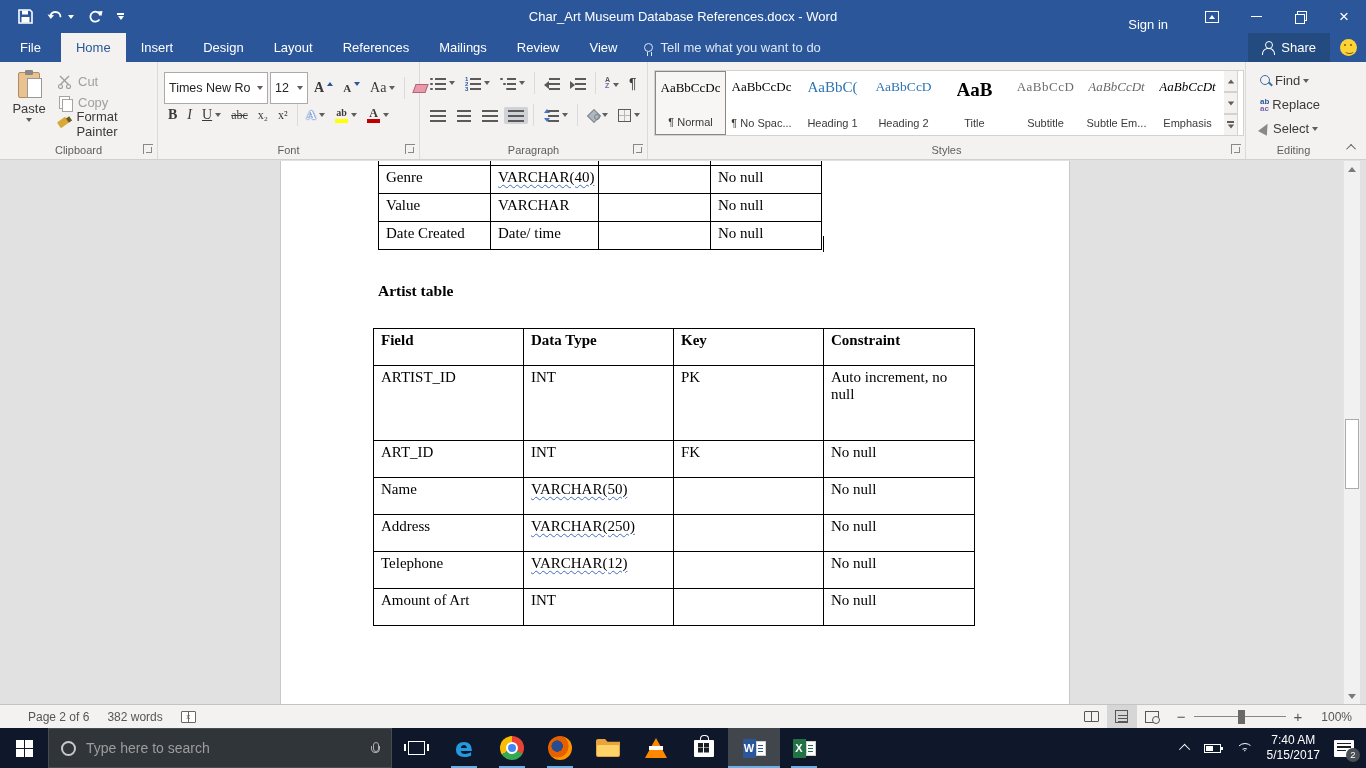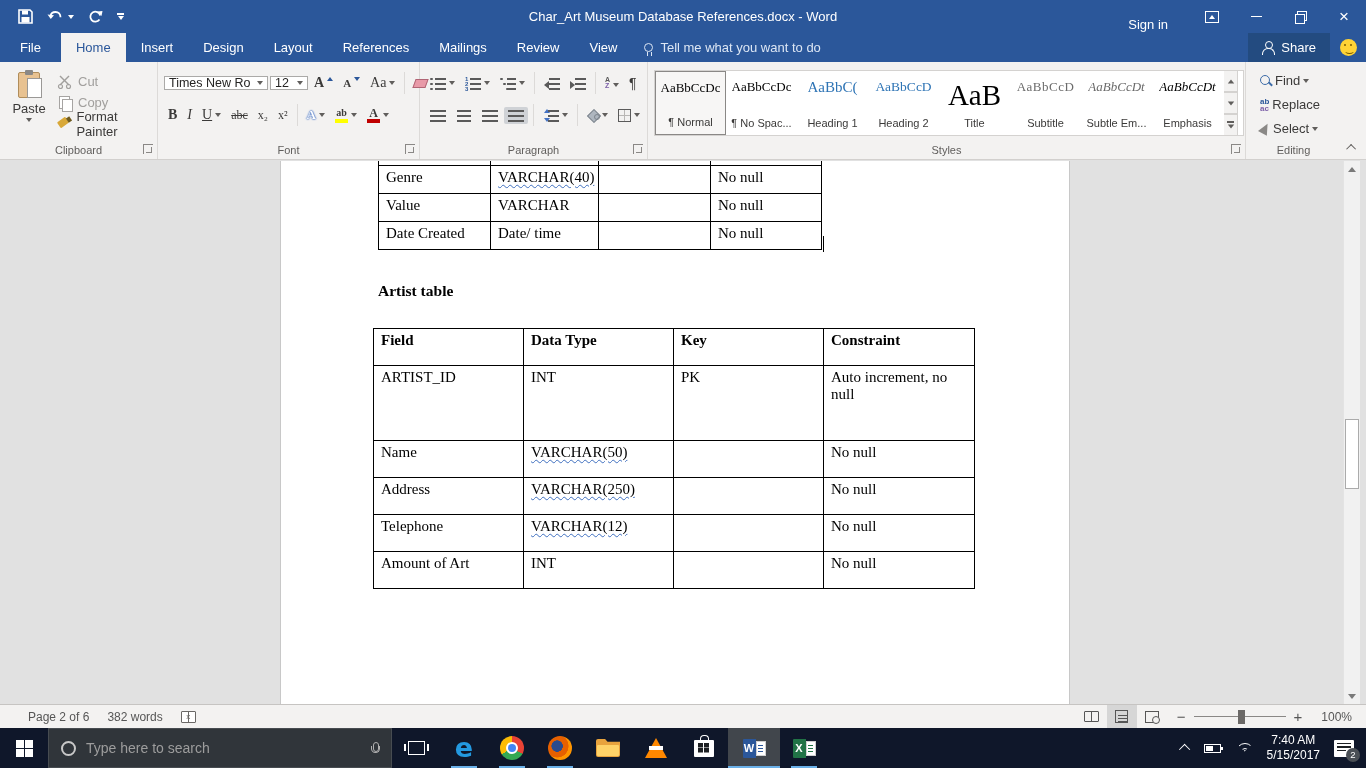--- a/index.html
+++ b/index.html
@@ -58,21 +58,21 @@
   .clipboard-ic::before { content:""; position:absolute; left:6px; top:-3px; width:8px; height:5px; background:#8a8886; border-radius:1px; }
   .clipboard-ic::after { content:""; position:absolute; right:-3px; top:5px; width:13px; height:18px; background:#fff; border:1px solid #9a9896; }
   .small-cmd { display:flex; align-items:center; gap:5px; font-size:13px; height:21px; padding:0 3px; }
   .scissors-ic, .copy-ic, .fp-ic { width:16px; height:14px; position:relative; display:inline-block; }
   .copy-ic::before { content:""; position:absolute; left:2px; top:0; width:9px; height:11px; border:1px solid #a6a4a2; background:#fff; }
   .copy-ic::after { content:""; position:absolute; left:5px; top:3px; width:9px; height:11px; border:1px solid #a6a4a2; background:#fff; }
   .fp-ic::before { content:""; position:absolute; left:1px; top:2px; width:10px; height:7px; background:#d8a838; transform:rotate(-35deg); border-radius:1px; }
   .fp-ic::after { content:""; position:absolute; right:0px; top:0px; width:4px; height:5px; background:#6e5a1e; transform:rotate(-35deg); }
 
   
-  .combo { background:#fff; border:1px solid #abaaa8; height:14px; display:flex; align-items:center; font-size:12.5px; padding:0 4px; gap:4px; color:#252423; }
+  .combo { background:#fff; border:1px solid #abaaa8; height:32px; display:flex; align-items:center; font-size:12.5px; padding:0 4px; gap:4px; color:#252423; }
   .btn-letter { font-family:"Liberation Serif",serif; font-weight:bold; font-size:14px; }
   .fx-a { color:#fff; text-shadow:0 0 1.5px #4472c4, 0 0 1.5px #4472c4, 0 0 2px #4472c4; font-weight:bold; font-family:"Liberation Serif",serif; }
   .swatch { display:inline-flex; flex-direction:column; align-items:center; line-height:10px; font-family:"Liberation Serif",serif; font-weight:bold; font-size:12px; }
   .swatch i { width:13px; height:4px; display:block; margin-top:1px; }
 
   
   .pic { position:relative; width:16px; height:13px; display:inline-block; }
   .bars { position:absolute; right:0; top:1px; width:11px; height:12px; background:repeating-linear-gradient(to bottom,#5a5a5a 0 2px,transparent 2px 5px); }
   .bars.full { left:0; width:16px; }
   .dots { position:absolute; left:0; top:1px; width:2.5px; height:2.5px; background:#5a5a5a; border-radius:50%; box-shadow:0 5px 0 #5a5a5a, 0 10px 0 #5a5a5a; }
@@ -92,21 +92,21 @@
   .bucket-ic::after { content:""; position:absolute; right:-1px; bottom:0; width:4px; height:4px; border-radius:50%; border:1.2px solid #7d858d; }
 
   
   .styles-gallery { position:absolute; left:6px; top:8px; height:66px; background:#fff; border:1px solid #d4d2d0; display:flex; }
   .style-item { width:71px; padding-top:8px; text-align:center; display:flex; flex-direction:column; align-items:center; justify-content:space-between; height:100%; padding-bottom:6px; }
   .style-item.selected { border:1.5px solid #8a8886; background:#f7f6f5; }
   .style-prev { font-family:"Liberation Serif",serif; font-size:13px; color:#000; white-space:nowrap; overflow:hidden; max-width:66px; }
   .style-lbl { font-size:11px; color:#3b3a39; white-space:nowrap; overflow:hidden; max-width:66px; }
   .st-heading1 .style-prev { color:#2e74b5; font-size:15px; }
   .st-heading2 .style-prev { color:#2e74b5; font-size:13.5px; }
-  .st-title .style-prev { font-size:29px; font-weight:400; }
+  .st-title .style-prev { font-size:19px; font-weight:700; }
   .st-subtitle .style-prev { color:#6b6b6b; letter-spacing:.5px; }
   .st-subtleem .style-prev { color:#6b6b6b; font-style:italic; }
   .st-emphasis .style-prev { font-style:italic; }
   .gal-scroll { position:absolute; top:8px; height:66px; width:14px; display:flex; flex-direction:column; }
   .gal-scroll > div { flex:1; border:1px solid #d4d2d0; border-left:none; background:#f3f2f1; display:flex; align-items:center; justify-content:center; }
 
   
   .edit-rows { position:absolute; left:10px; top:8px; display:flex; flex-direction:column; gap:3px; }
   .edit-rows .rbtn { height:21px; }
   .mag-ic { width:12px; height:12px; position:relative; display:inline-block; }
@@ -598,20 +598,26 @@
               <th>Key</th>
               <th>Constraint</th>
             </tr>
             <tr>
               <td>ARTIST_ID</td>
               <td>INT</td>
               <td>PK</td>
               <td class="justify">Auto increment, no null</td>
             </tr>
             <tr>
+              <td>ART_ID</td>
+              <td>INT</td>
+              <td>FK</td>
+              <td>No null</td>
+            </tr>
+            <tr>
               <td>Name</td>
               <td><span class="wavy">VARCHAR(50)</span></td>
               <td></td>
               <td>No null</td>
             </tr>
             <tr>
               <td>Address</td>
               <td><span class="wavy">VARCHAR(250)</span></td>
               <td></td>
               <td>No null</td>

